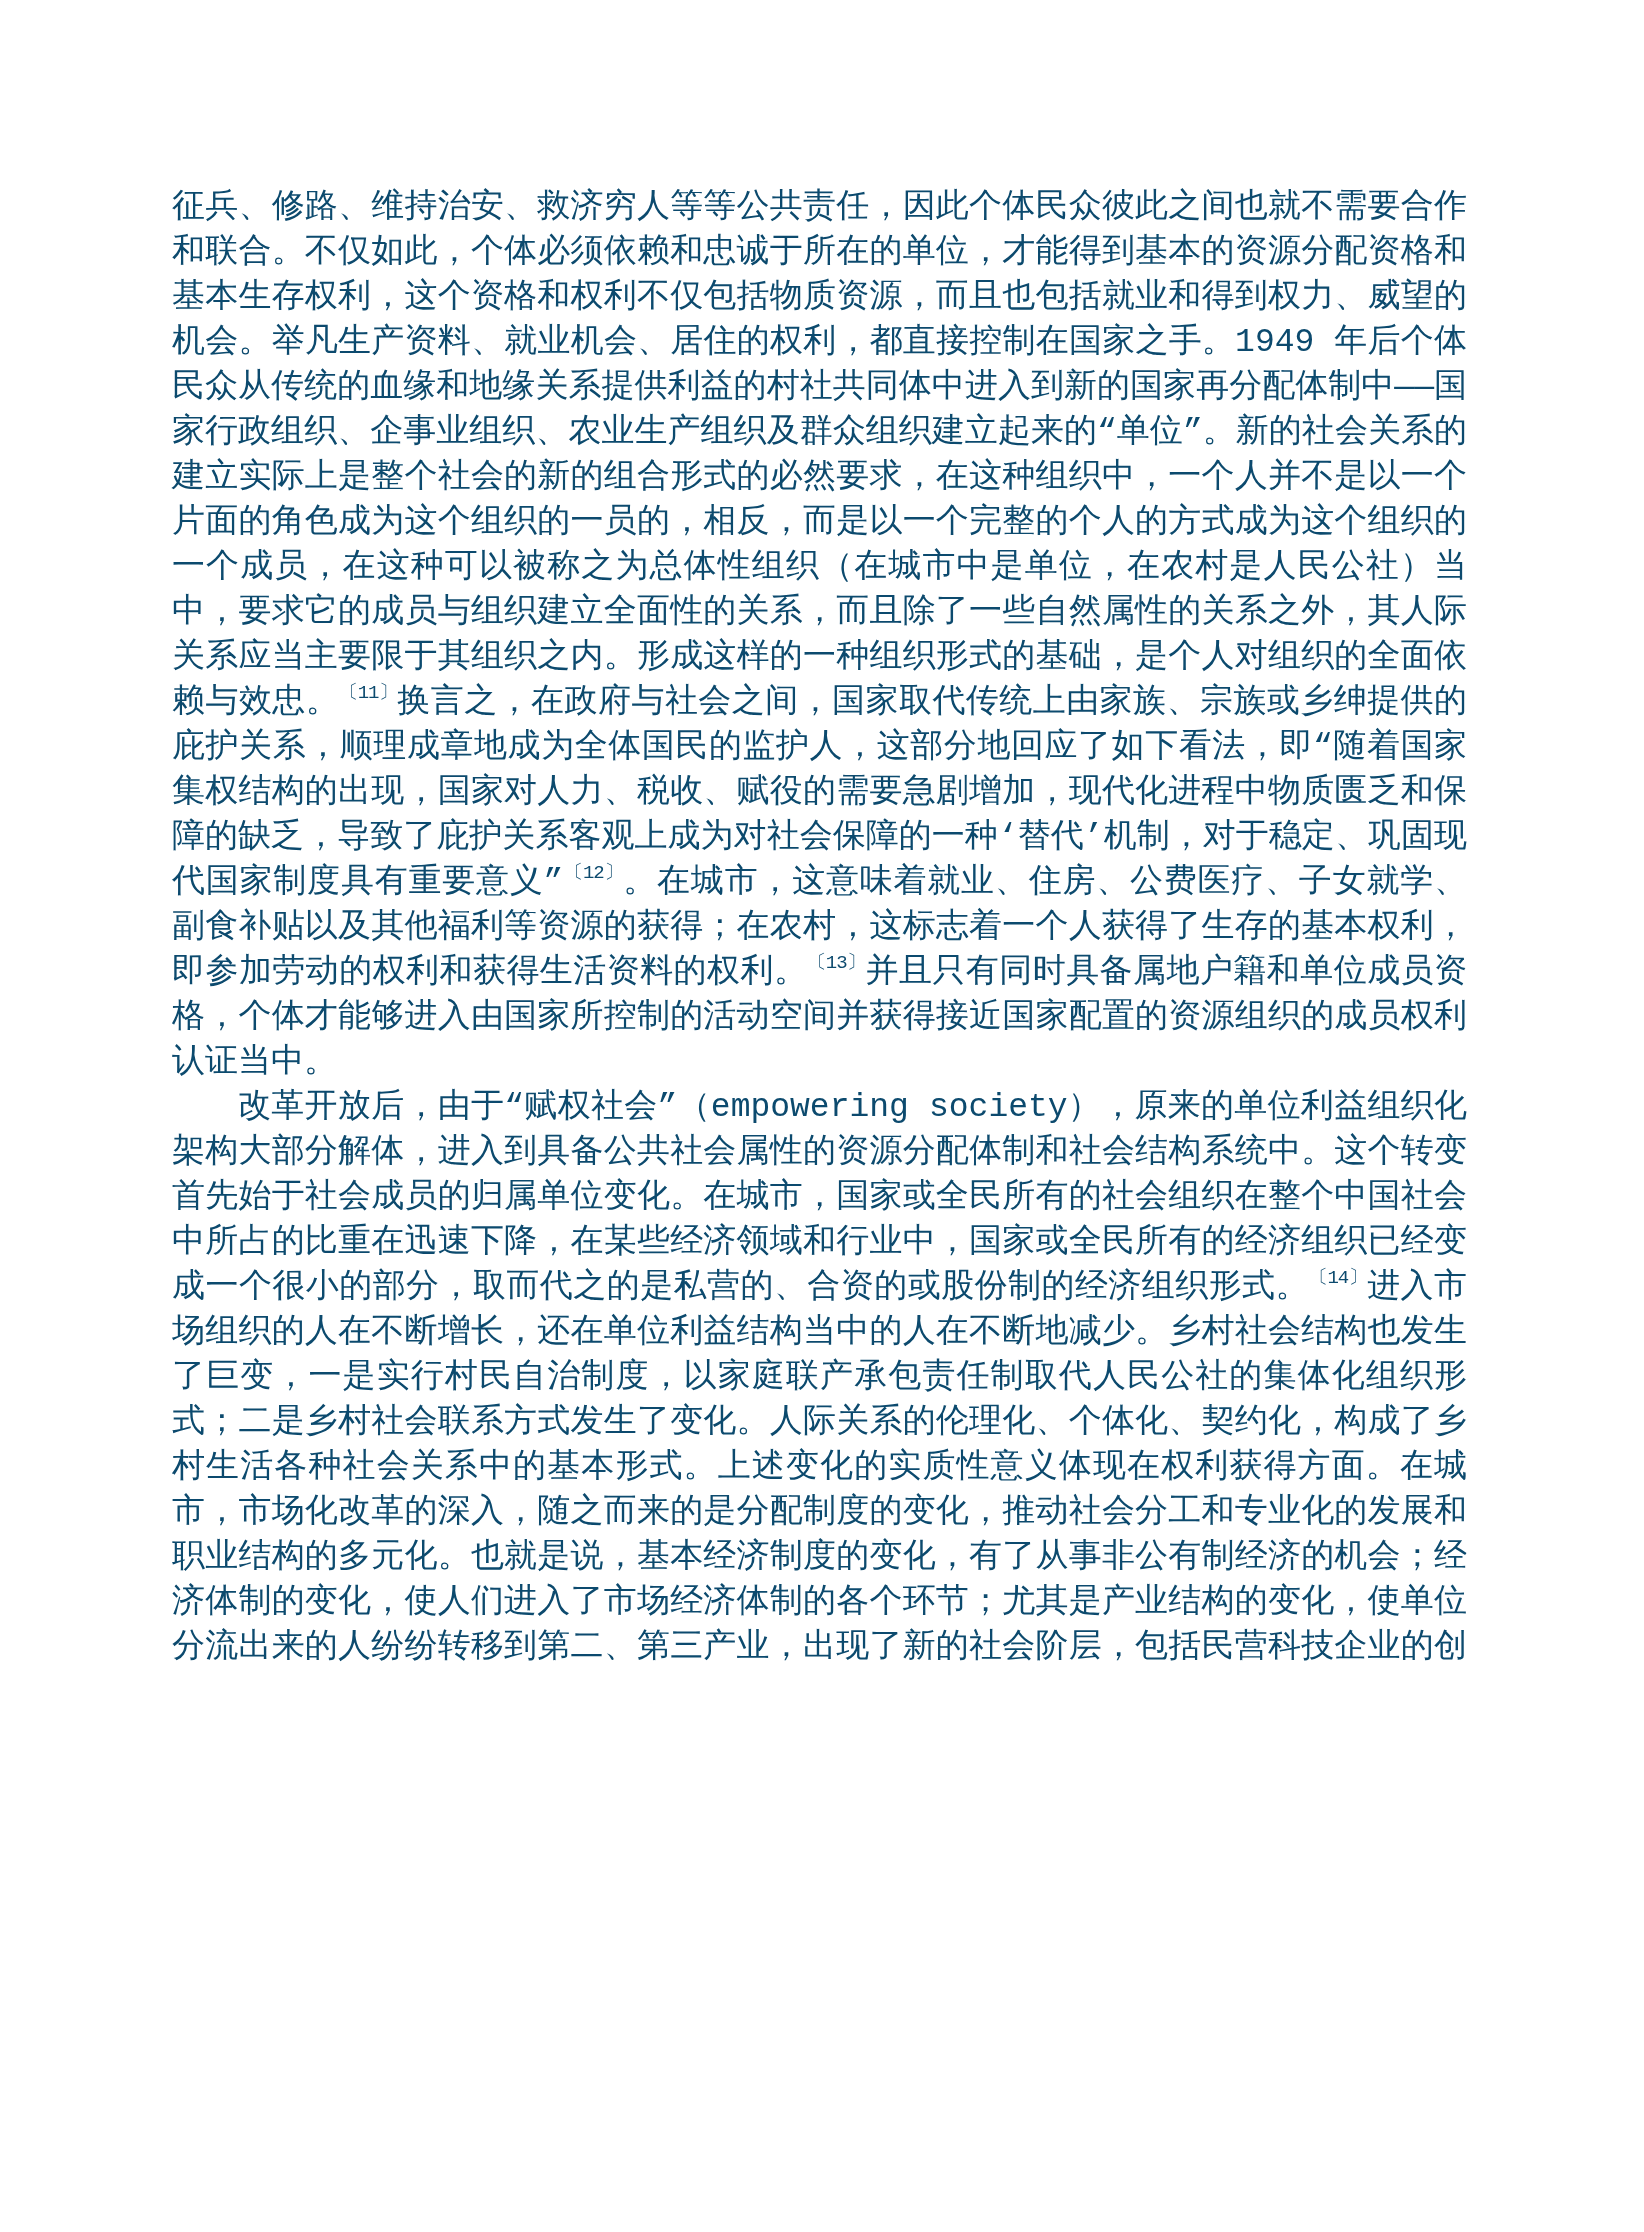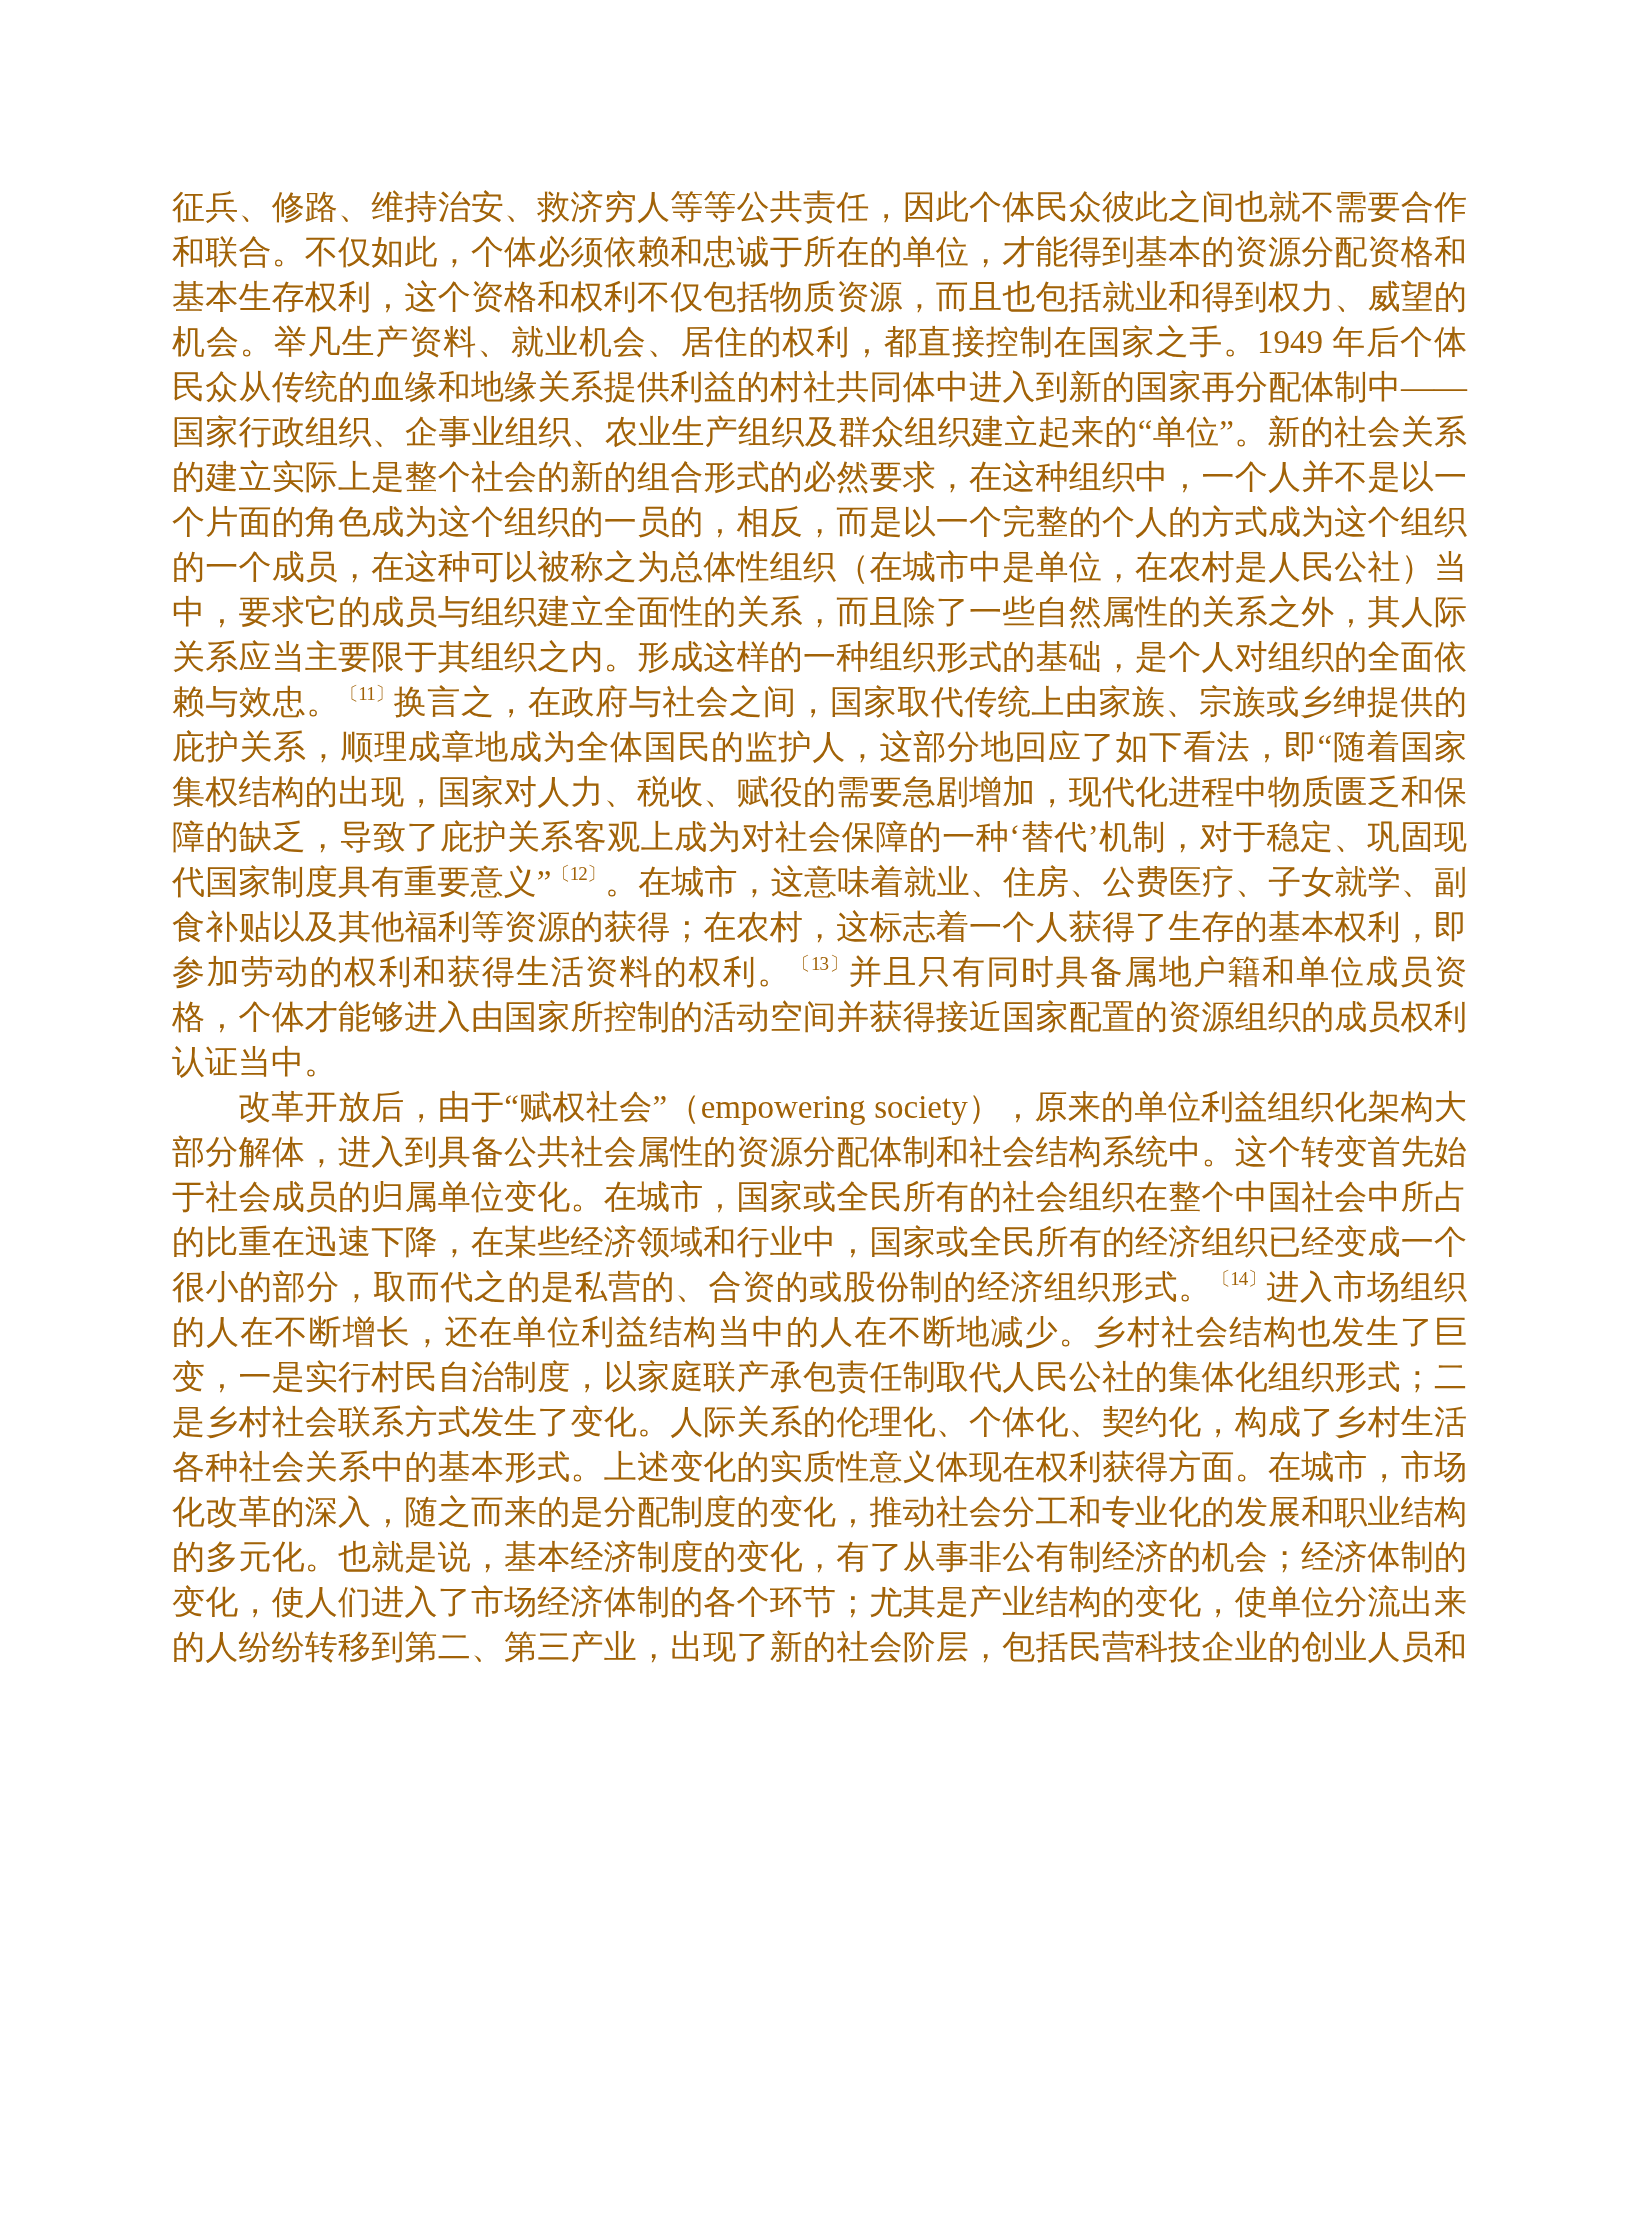--- a/index.html
+++ b/index.html
@@ -6,22 +6,22 @@
     margin: 0;
     padding: 0;
     background: #ffffff;
   }
   .page {
     position: relative;
     width: 1645px;
     height: 1663px;
     background: #ffffff;
     overflow: hidden;
-    font-family: Liberation Serif, serif;
-    color: #a16207;
+    font-family: Liberation Mono, monospace;
+    color: #0c4a6e;
   }
   .text-block {
     position: absolute;
     left: 172px;
     top: 185px;
     width: 1295px;
     font-size: 33px;
     line-height: 45px;
     text-align: justify;
     text-justify: inter-ideograph;

